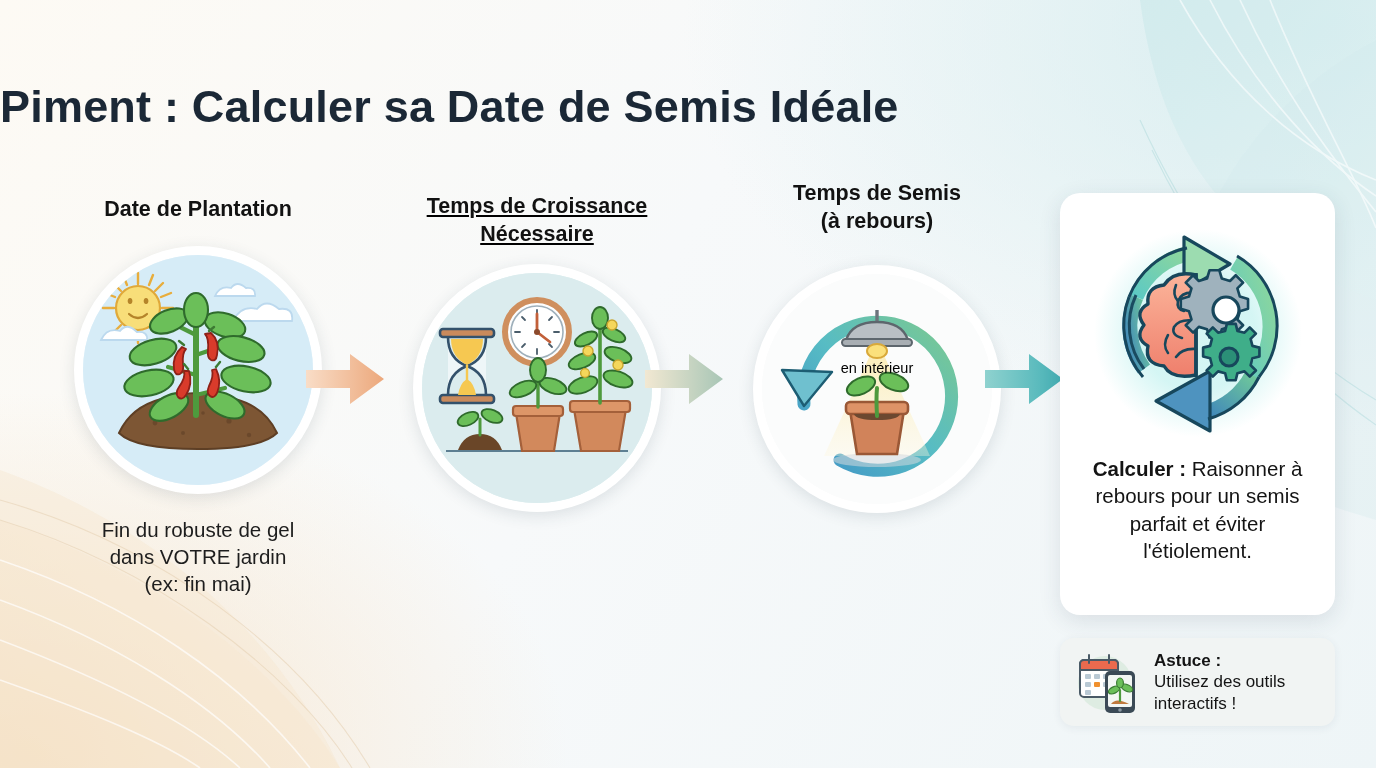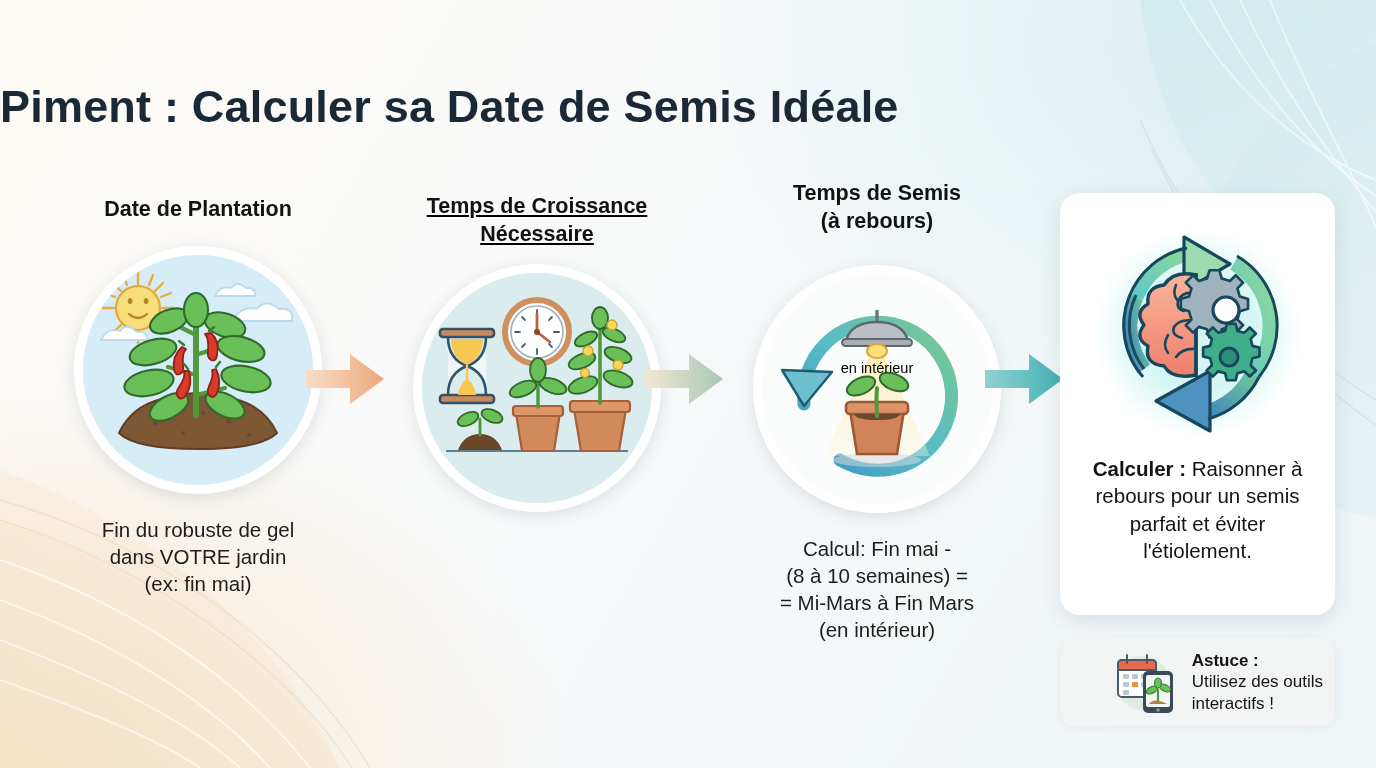--- a/index.html
+++ b/index.html
@@ -70,21 +70,20 @@
     font-size:20.5px;line-height:1.33;color:#141414;
   }
   .logic-text b{font-weight:bold;}
 
   .tip-card{
     position:absolute;left:1060px;top:638px;width:275px;height:88px;
     background:#f1f4f3;border-radius:14px;
     display:flex;align-items:center;gap:10px;padding:0 12px;
     box-sizing:border-box;
     box-shadow:0 2px 8px rgba(40,60,80,.07);
-    justify-content:flex-end;
   }
   .tip-icon{width:72px;height:66px;flex:0 0 72px;}
   .tip-text{font-size:17px;line-height:1.26;color:#141414;}
   .tip-text .tip-title{font-weight:bold;display:block;}
   .tip-text .tip-body{display:block;white-space:pre-line;}
 
   .indoor-label{
     position:absolute;left:0;right:0;top:86px;text-align:center;
     font-size:14.5px;color:#000000;
   }
@@ -348,24 +347,20 @@
 
           <path d="M115,142 q-1,-18 0,-28" stroke="#4e9a3d" stroke-width="4" fill="none" stroke-linecap="round"></path>
           <g fill="#6bbf59" stroke="#2f6b2c" stroke-width="2">
             <ellipse cx="99" cy="112" rx="15" ry="8" transform="rotate(-24 99 112)"></ellipse>
             <ellipse cx="132" cy="108" rx="15" ry="8" transform="rotate(22 132 108)"></ellipse>
           </g>
         </svg>
         <div class="indoor-label">en intérieur</div>
       </div>
     </div>
-    <div class="step-cap">Calcul: Fin mai -
-(8 à 10 semaines) =
-= Mi-Mars à Fin Mars
-(en intérieur)</div>
   </div>
 
   <svg class="conn" style="left:985px;top:348px;width:80px;height:62px;" viewBox="0 0 80 62">
     <defs>
         <linearGradient id="g3" x1="0" y1="0" x2="1" y2="0">
       <stop offset="0%" stop-color="#8fd2cf"></stop>
           <stop offset="100%" stop-color="#43b0b5"></stop>
     </linearGradient>
       </defs>
     <path d="M0,22 L44,22 L44,6 L78,31 L44,56 L44,40 L0,40 Z" fill="url(#g3)"></path>

